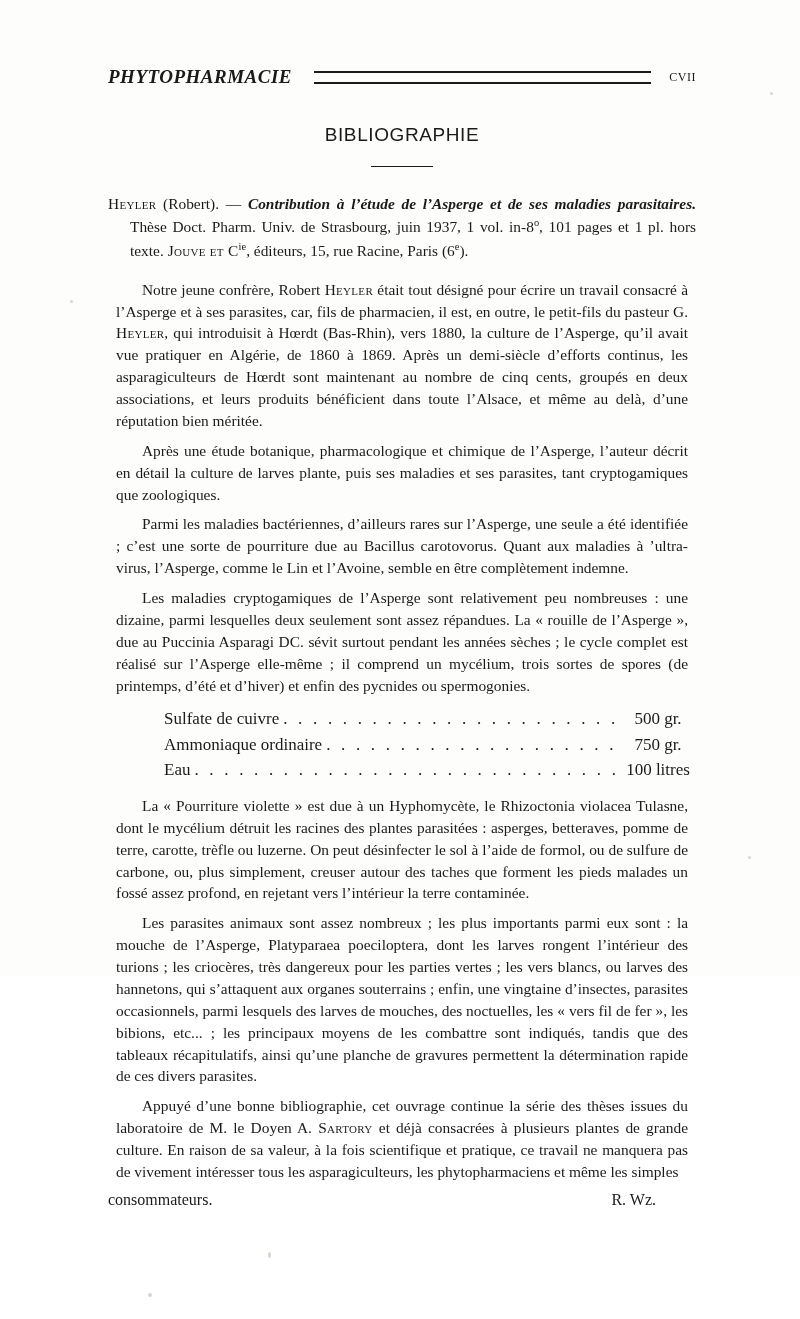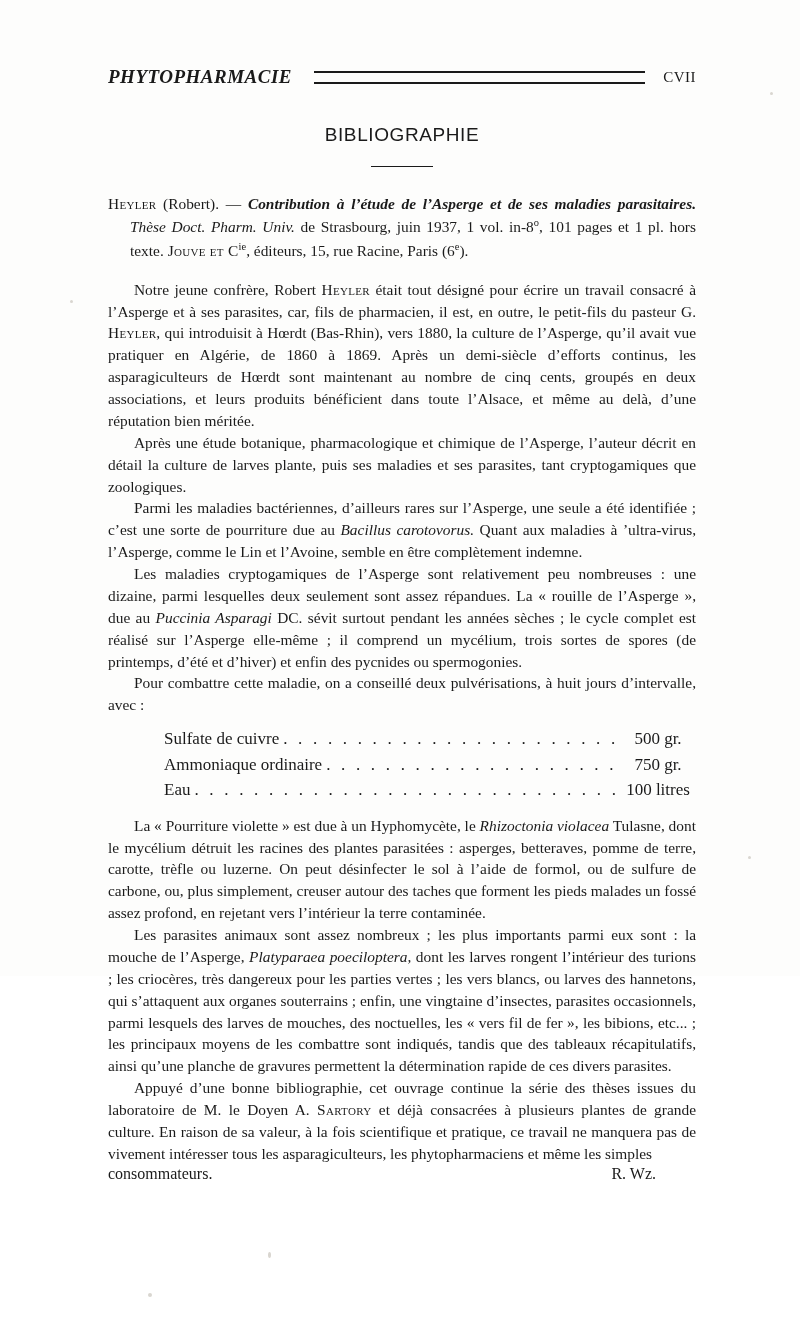--- a/index.html
+++ b/index.html
@@ -45,21 +45,21 @@
     white-space: nowrap;
   }
   .runhead-rule {
     flex: 1;
     margin: 0 18px 0 22px;
     height: 9px;
     border-top: 2.5px solid #1a1a1a;
     border-bottom: 2.5px solid #1a1a1a;
   }
   .runhead-folio {
-    font-size: 15px;
+    font-size: 12px;
     letter-spacing: 0.5px;
     white-space: nowrap;
   }
 
   
   .section-title {
     text-align: center;
     font-family: "Liberation Sans", sans-serif;
     font-size: 19px;
     letter-spacing: 0.6px;
@@ -68,21 +68,21 @@
   }
   .short-rule {
     width: 62px;
     height: 0;
     border-top: 1.4px solid #1a1a1a;
     margin: 0 auto 26px auto;
   }
 
   
   p.body {
-    margin: 0;
+    margin: 8px;
     font-size: 15.4px;
     line-height: 1.42;
     text-align: justify;
     text-justify: inter-word;
     hyphens: manual;
   }
   p.indent {
     text-indent: 26px;
   }
   .entry {
@@ -95,21 +95,20 @@
   }
   .sc {
     font-variant: small-caps;
     letter-spacing: 0.3px;
   }
   .bi {
     font-style: italic;
     font-weight: bold;
   }
   .it {
-    font-style: italic;
   }
   .sup {
     font-size: 0.68em;
     vertical-align: super;
   }
 
   
   .recipe {
     margin: 10px 0 12px 0;
     padding-left: 56px;
@@ -171,21 +170,20 @@
       <span class="it">Thèse Doct. Pharm. Univ.</span>
       <span>de Strasbourg, juin 1937, 1 vol. in-8</span><span class="sup">o</span><span>, 101 pages et 1 pl. hors texte.</span>
       <span class="sc">Jouve et C</span><span class="sup">ie</span><span>, éditeurs, 15, rue Racine, Paris (6</span><span class="sup">e</span><span>).</span>
     </p>
 
     <div>
       <p class="body indent">Notre jeune confrère, Robert <span class="sc">Heyler</span> était tout désigné pour écrire un travail consacré à l’Asperge et à ses parasites, car, fils de pharmacien, il est, en outre, le petit-fils du pasteur G. <span class="sc">Heyler</span>, qui introduisit à Hœrdt (Bas-Rhin), vers 1880, la culture de l’Asperge, qu’il avait vue pratiquer en Algérie, de 1860 à 1869. Après un demi-siècle d’efforts continus, les asparagiculteurs de Hœrdt sont maintenant au nombre de cinq cents, groupés en deux associations, et leurs produits bénéficient dans toute l’Alsace, et même au delà, d’une réputation bien méritée.</p>
       <p class="body indent">Après une étude botanique, pharmacologique et chimique de l’Asperge, l’auteur décrit en détail la culture de larves plante, puis ses maladies et ses parasites, tant cryptogamiques que zoologiques.</p>
       <p class="body indent">Parmi les maladies bactériennes, d’ailleurs rares sur l’Asperge, une seule a été identifiée ; c’est une sorte de pourriture due au <span class="it">Bacillus carotovorus.</span> Quant aux maladies à ’ultra-virus, l’Asperge, comme le Lin et l’Avoine, semble en être complètement indemne.</p>
       <p class="body indent">Les maladies cryptogamiques de l’Asperge sont relativement peu nombreuses : une dizaine, parmi lesquelles deux seulement sont assez répandues. La « rouille de l’Asperge », due au <span class="it">Puccinia Asparagi</span> DC. sévit surtout pendant les années sèches ; le cycle complet est réalisé sur l’Asperge elle-même ; il comprend un mycélium, trois sortes de spores (de printemps, d’été et d’hiver) et enfin des pycnides ou spermogonies.</p>
-      <p class="body indent">Pour combattre cette maladie, on a conseillé deux pulvérisations, à huit jours d’intervalle, avec :</p>
     </div>
 
     <div class="recipe">
       <div class="recipe-row">
         <span class="recipe-name">Sulfate de cuivre</span>
         <span class="recipe-leader">. . . . . . . . . . . . . . . . . . . . . . . . . . . . .</span>
         <span class="recipe-val">500 gr.</span>
       </div>
       <div class="recipe-row">
         <span class="recipe-name">Ammoniaque ordinaire</span>

